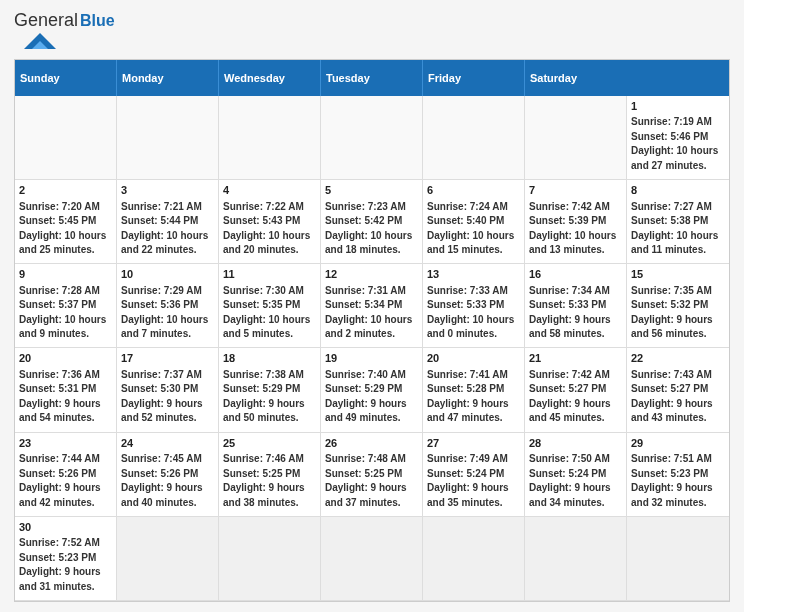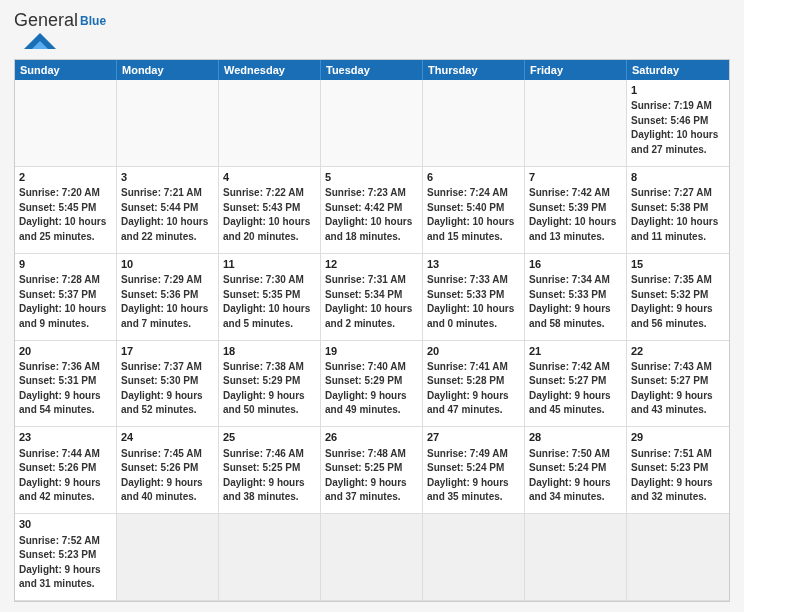--- a/index.html
+++ b/index.html
@@ -50,21 +50,21 @@
     }
     .day-headers {
       display: grid;
       grid-template-columns: repeat(7, 1fr);
       background: #1a6eb5;
     }
     .day-header {
       color: #fff;
       font-size: 11px;
       font-weight: bold;
-      padding: 4px 5px;
+      padding: 12px 5px;
       text-align: left;
       border-right: 1px solid #3a8ed5;
     }
     .day-header:last-child { border-right: none; }
     .calendar-grid {
       display: grid;
       grid-template-columns: repeat(7, 1fr);
       grid-template-rows: repeat(6, 1fr);
       flex: 1;
     }
@@ -97,40 +97,39 @@
     }
   </style>
 </head>
 <body>
 
 <div class="page">
   <div class="header">
     <div class="logo">
       <div style="display:flex;align-items:center;gap:2px;">
         <span style="font-size:18px;color:#333;font-weight:normal;">General</span>
-        <span style="font-size:12px;color:#1a6eb5;font-weight:bold;">Blue</span>
+        <span style="font-size:16px;color:#1a6eb5;font-weight:bold;">Blue</span>
       </div>
       <svg width="50" height="22" viewBox="0 0 50 22">
         <polygon points="10,18 26,2 42,18" fill="#1a6eb5"></polygon>
         <polygon points="18,18 26,10 34,18" fill="#5aacee"></polygon>
       </svg>
     </div>
     <div class="title-section">
       <div class="month-title"></div>
       <div class="location"></div>
     </div>
   </div>
 
   <div class="calendar">
     <div class="day-headers">
       <div class="day-header">Sunday</div>
       <div class="day-header">Monday</div>
       <div class="day-header">Wednesday</div>
       <div class="day-header">Tuesday</div>
-      <div class="day-header">Thursday</div>
       <div class="day-header">Friday</div>
       <div class="day-header">Saturday</div>
     </div>
     <div class="calendar-grid" id="cal-grid">
     <div class="cal-cell empty"></div>
         <div class="cal-cell empty"></div>
         <div class="cal-cell empty"></div>
         <div class="cal-cell empty"></div>
         <div class="cal-cell empty"></div>
         <div class="cal-cell empty"></div>
@@ -158,21 +157,21 @@
         <div class="cal-cell">
           <span class="day-num">4</span>
           <div class="cell-info" style="white-space: pre-line;">Sunrise: 7:22 AM
 Sunset: 5:43 PM
 Daylight: 10 hours
 and 20 minutes.</div>
         </div>
         <div class="cal-cell">
           <span class="day-num">5</span>
           <div class="cell-info" style="white-space: pre-line;">Sunrise: 7:23 AM
-Sunset: 4:42 PM
+Sunset: 5:42 PM
 Daylight: 10 hours
 and 18 minutes.</div>
         </div>
         <div class="cal-cell">
           <span class="day-num">6</span>
           <div class="cell-info" style="white-space: pre-line;">Sunrise: 7:24 AM
 Sunset: 5:40 PM
 Daylight: 10 hours
 and 15 minutes.</div>
         </div>

